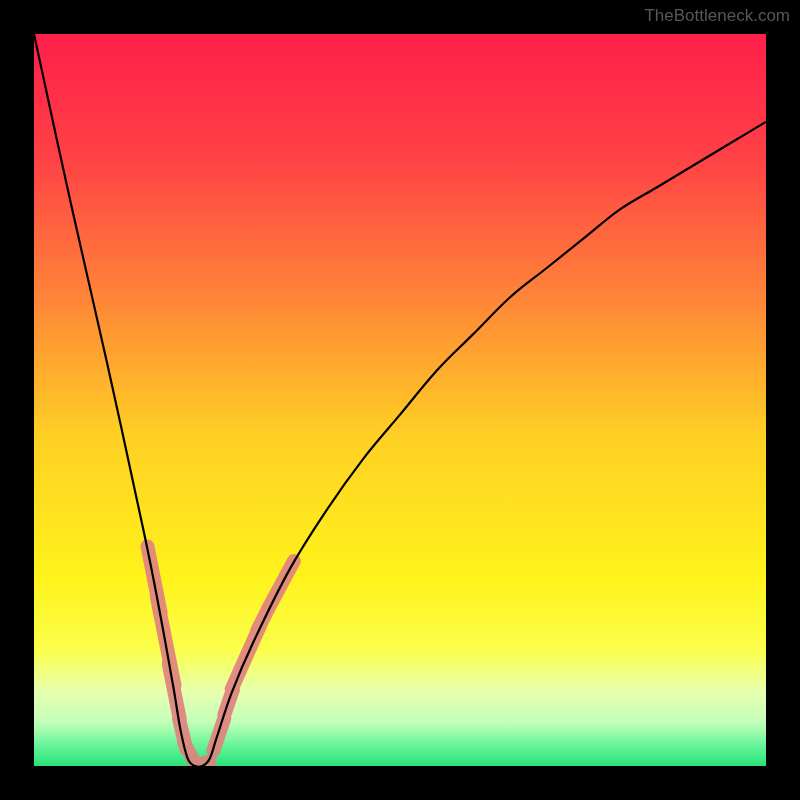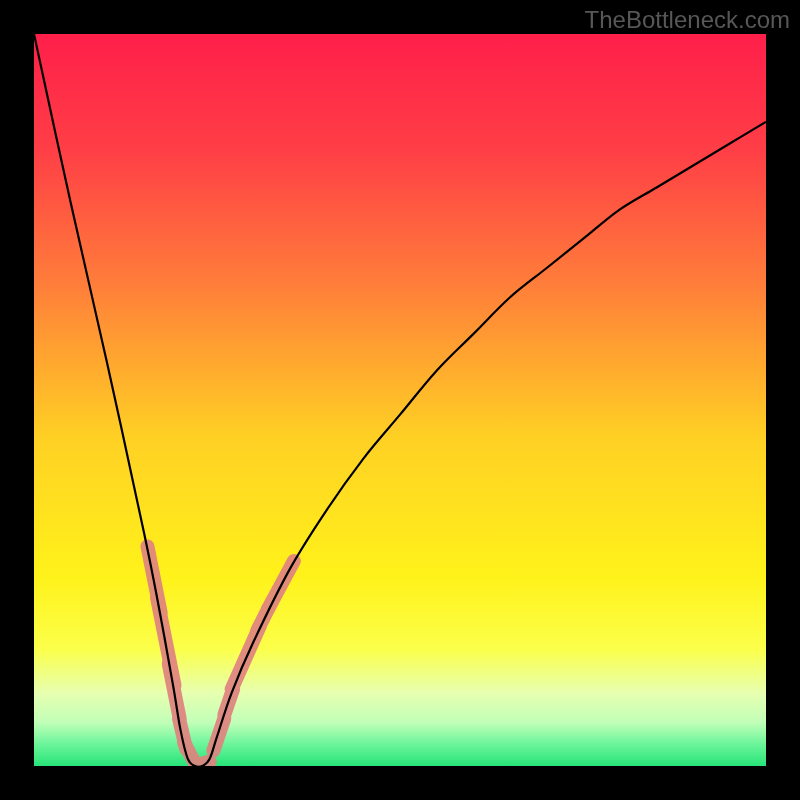--- a/index.html
+++ b/index.html
@@ -25,21 +25,21 @@
   }
   svg.curves {
     position: absolute;
     left: 0; top: 0; width: 100%; height: 100%;
   }
   .watermark {
     position: absolute;
     top: 6px;
     right: 10px;
     color: #575757;
-    font-size: 24px;
+    font-size: 17px;
     letter-spacing: 0px;
     font-weight: 500;
   }
 </style>
 </head>
 <body>
 
 <div class="frame">
   <svg class="gradient" viewBox="0 0 732 732" preserveAspectRatio="none">
     <defs>

